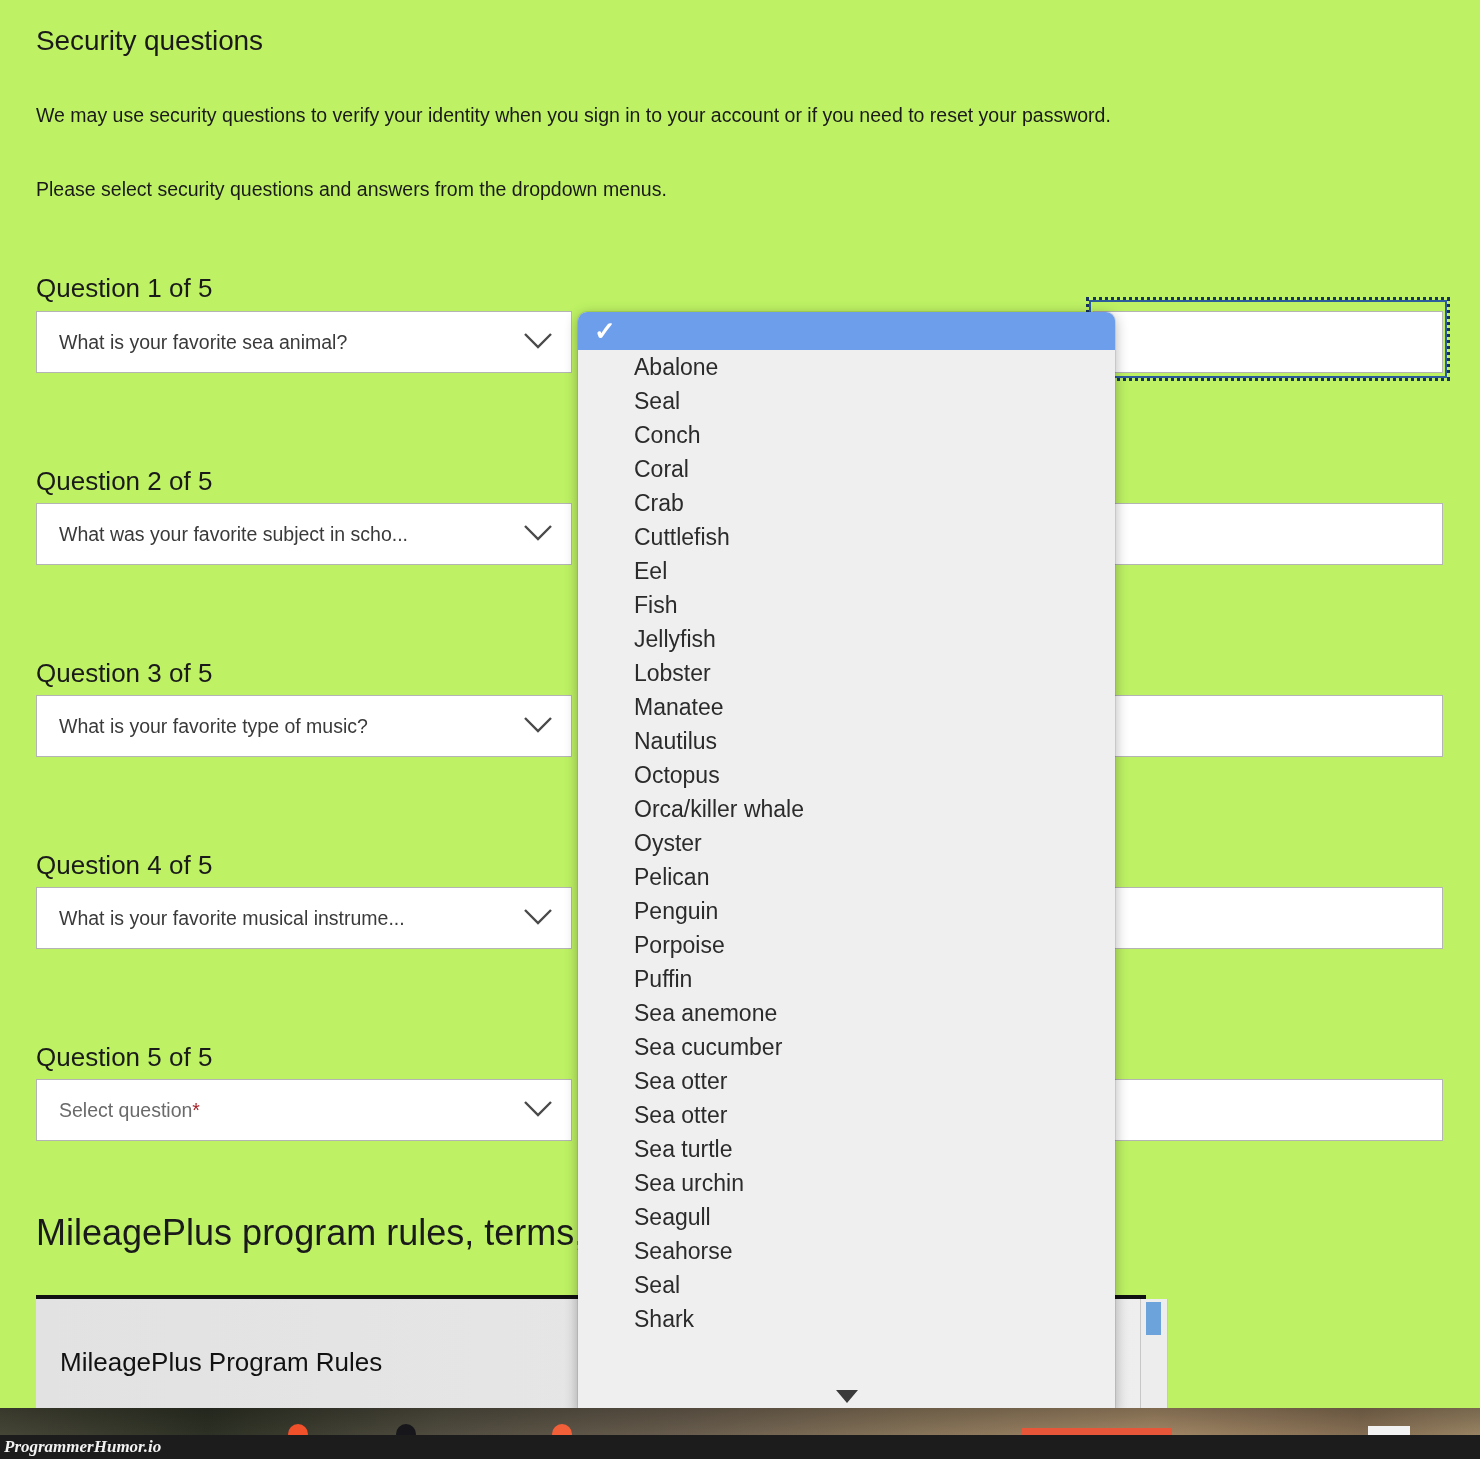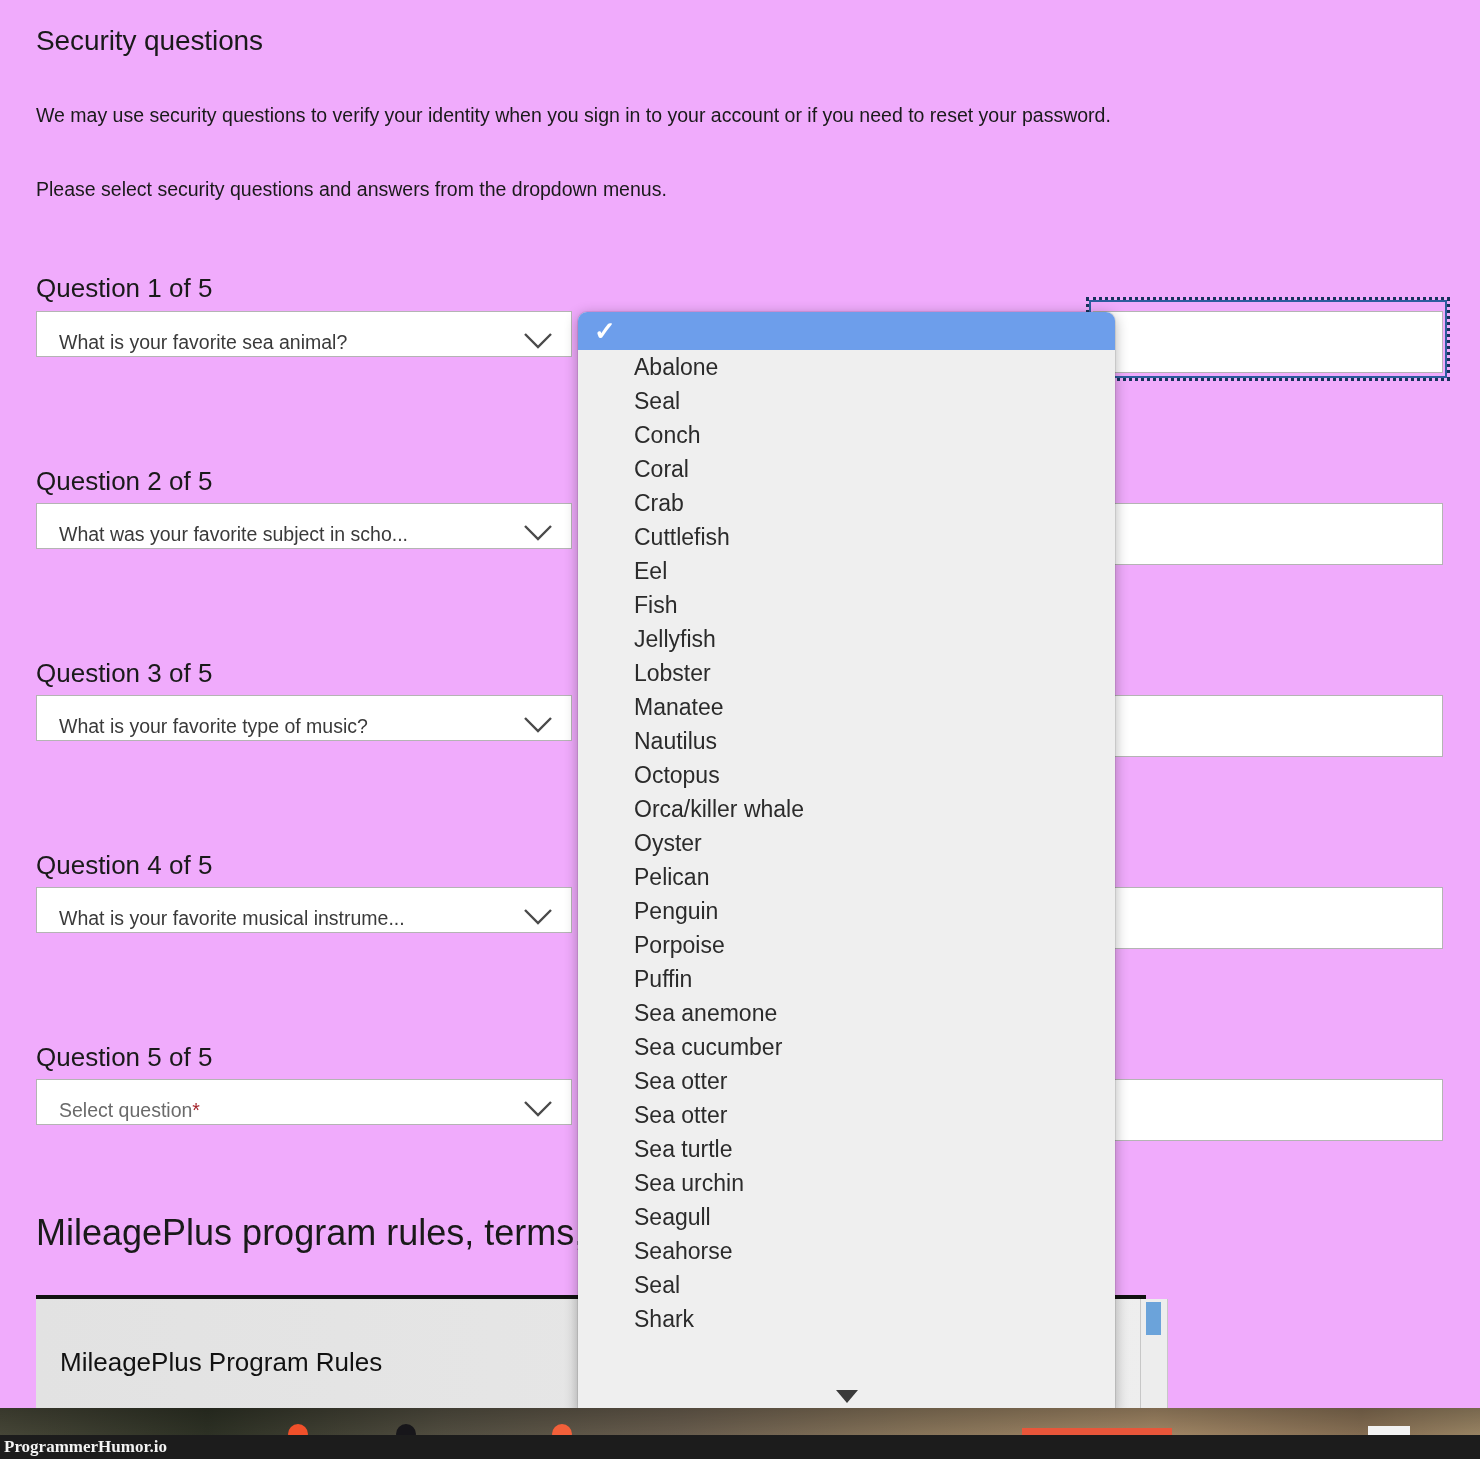--- a/index.html
+++ b/index.html
@@ -15,21 +15,21 @@
     font-family: "Liberation Sans", sans-serif;
     -webkit-font-smoothing: antialiased;
   }
 
   
   #page {
     position: absolute;
     left: 0; top: 0;
     width: 1480px;
     height: 1408px;
-    background: #f0abfc;
+    background: #bef264;
     overflow: hidden;
   }
 
   .h-title {
     position: absolute;
     left: 36px;
     top: 6px;
     font-size: 28px;
     font-weight: 400;
     color: #1a1a1a;
@@ -55,21 +55,21 @@
     color: #1a1a1a;
     white-space: nowrap;
     margin-top: 48px;
   }
 
   
   .sel-q {
     position: absolute;
     left: 36px;
     width: 536px;
-    height: 46px;
+    height: 62px;
     border: 1px solid #b4b4b4;
     background: #ffffff;
     box-sizing: border-box;
     padding-left: 48px;
   }
   .sel-q .txt {
     position: absolute;
     left: 22px;
     top: 0;
     height: 60px;
@@ -265,20 +265,21 @@
     top: 1435px;
     width: 1480px;
     height: 24px;
     background: #1c1c1c;
   }
   #watermark {
     position: absolute;
     left: 4px;
     top: 1437px;
     font-family: "Liberation Serif", serif;
+    font-style: italic;
     font-weight: 700;
     font-size: 17px;
     color: #f2f2f2;
     white-space: nowrap;
     z-index: 20;
     text-align: center;
   }
 </style>
 </head>
 <body>

